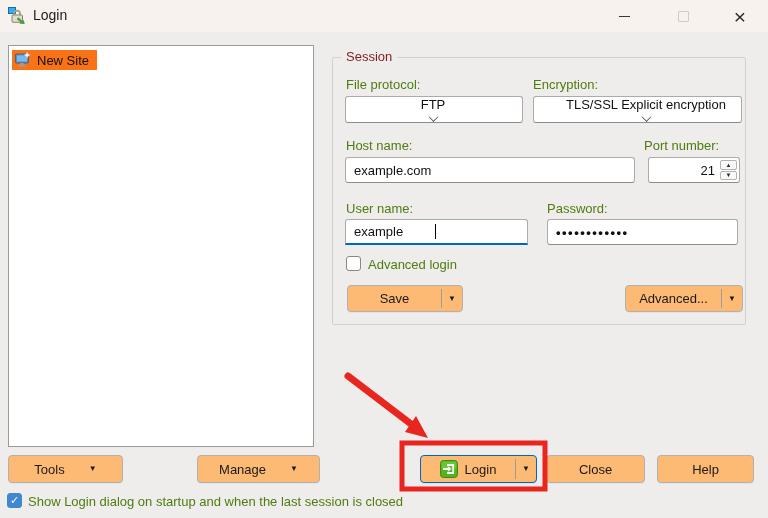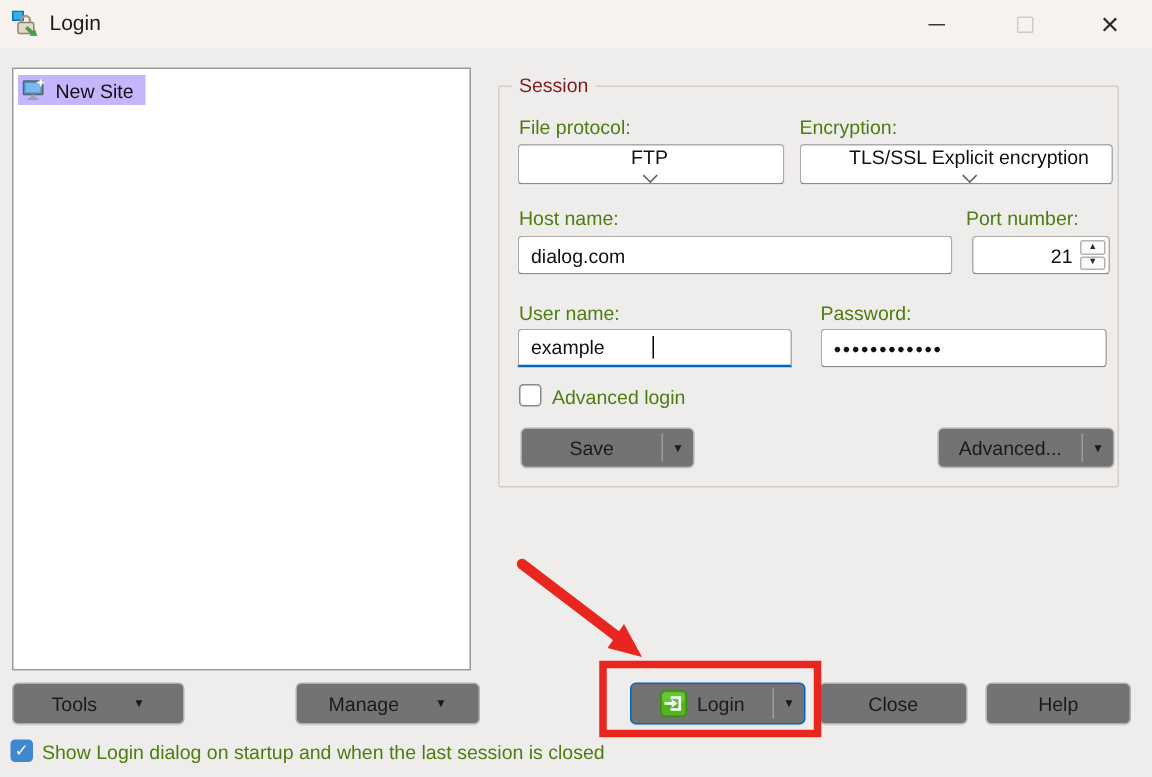--- a/index.html
+++ b/index.html
@@ -12,21 +12,21 @@
   .app-icon { position:absolute; left:8px; top:7px; width:18px; height:18px; }
   .title-text { position:absolute; left:33px; top:7px; font-size:14px; color:#1c1b1a; }
   .winbtn { position:absolute; top:0; width:42px; height:32px; display:flex; align-items:center; justify-content:center; }
   .min-glyph { width:11px; height:0; border-top:1.6px solid #3a3938; }
   .max-glyph { width:11px; height:11px; border:1.4px solid #cfcac7; border-radius:1px; }
   .close-glyph { font-size:21px; font-weight:300; color:#2b2a29; line-height:1; }
 
   
   .listbox { position:absolute; left:8px; top:45px; width:306px; height:402px; background:#fff; border:1px solid #9c9a98; }
   .site-row { position:absolute; left:3px; top:4px; }
-  .site-item { display:inline-flex; align-items:center; gap:6px; background:#c4b5fd; padding:2px 8px 2px 3px; }
+  .site-item { display:inline-flex; align-items:center; gap:6px; background:#f97316; padding:2px 8px 2px 3px; }
   .site-item .lbl { font-size:13px; color:#111; }
 
   
   .groupbox { position:absolute; left:332px; top:57px; width:414px; height:268px; border:1px solid #d2cfcd; border-radius:2px; }
   .group-legend { position:absolute; left:8px; top:-9px; background:#efedec; padding:0 5px; font-size:13px; color:#7f1d1d; }
 
   .label { position:absolute; font-size:13px; color:#4d7c0f; white-space:nowrap; }
 
   .field { position:absolute; background:#fff; border:1px solid #aeaaa8; border-bottom-color:#8f8b89; border-radius:3px; display:flex; align-items:center; padding:0 8px; font-size:13px; color:#111; }
   .field.focused { border-bottom:2px solid #0067c0; border-radius:3px 3px 0 0; }
@@ -38,21 +38,21 @@
 
   
   .spin-wrap { position:absolute; right:2px; top:2px; width:17px; height:20px; display:flex; flex-direction:column; gap:1px; }
   .spin-btn { flex:1; background:#fbfafa; border:1px solid #b5b2b0; border-radius:2px; display:flex; align-items:center; justify-content:center; font-size:6px; color:#2b2a29; line-height:1; }
 
   
   .checkbox { position:absolute; width:15px; height:15px; border:1px solid #8a8886; border-radius:3px; background:#fff; }
   .checkbox.checked { background:#3f87cf; border-color:#3f87cf; color:#fff; display:flex; align-items:center; justify-content:center; font-size:11px; }
 
   
-  .btn { position:absolute; background:#737373; border:1px solid #b3b0ae; border-radius:4px; display:flex; align-items:stretch; font-size:13px; color:#1b1a19; box-shadow:0 1px 0 rgba(0,0,0,0.04); }
+  .btn { position:absolute; background:#fdba74; border:1px solid #b3b0ae; border-radius:4px; display:flex; align-items:stretch; font-size:13px; color:#1b1a19; box-shadow:0 1px 0 rgba(0,0,0,0.04); }
   .btn .main { flex:1; display:flex; align-items:center; justify-content:center; gap:7px; }
   .btn .sep { width:1px; background:#9e9b99; margin:3px 0; }
   .btn .arrow-zone { width:20px; display:flex; align-items:center; justify-content:center; }
   .dd-arrow { font-size:8px; color:#1b1a19; line-height:1; }
   .btn.primary { border:1.5px solid #0067c0; }
   .login-ico { width:18px; height:18px; }
 
   
   .overlay { position:absolute; left:0; top:0; width:768px; height:518px; pointer-events:none; z-index:50; }
 </style>
@@ -107,21 +107,21 @@
   </div>
 
   <div class="label" style="left:533px; top:77px;">Encryption:</div>
   <div class="field combo" style="left:533px; top:96px; width:209px; height:27px;padding-left:27px;">
     <span>TLS/SSL Explicit encryption</span>
     <span class="chevron"></span>
   </div>
 
   <div class="label" style="left:346px; top:138px;">Host name:</div>
   <div class="field" style="left:345px; top:157px; width:290px; height:26px;">
-    <span>dialog.com</span>
+    <span>example.com</span>
   </div>
 
   <div class="label" style="left:644px; top:138px;">Port number:</div>
   <div class="field" style="left:648px; top:157px; width:92px; height:26px; justify-content:flex-end; padding-right:24px;">
     <span>21</span>
     <div class="spin-wrap">
       <div class="spin-btn">
           <span>▲</span>
         </div>
       <div class="spin-btn">

